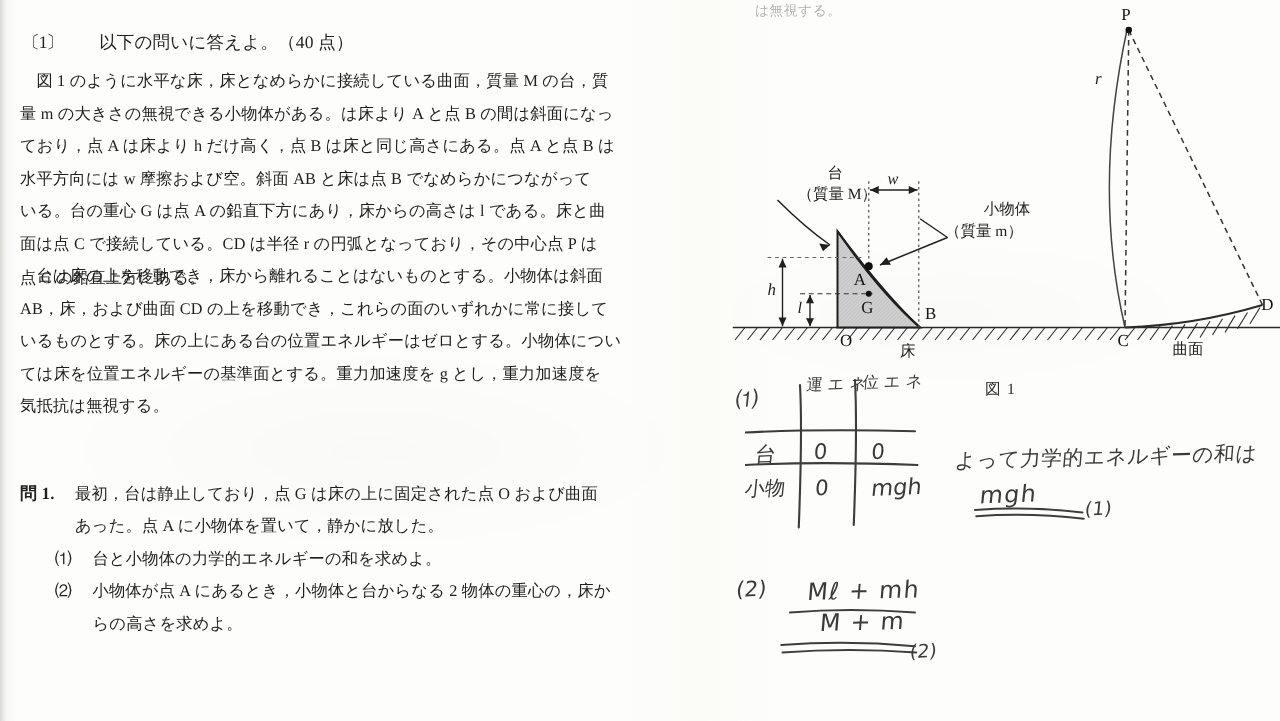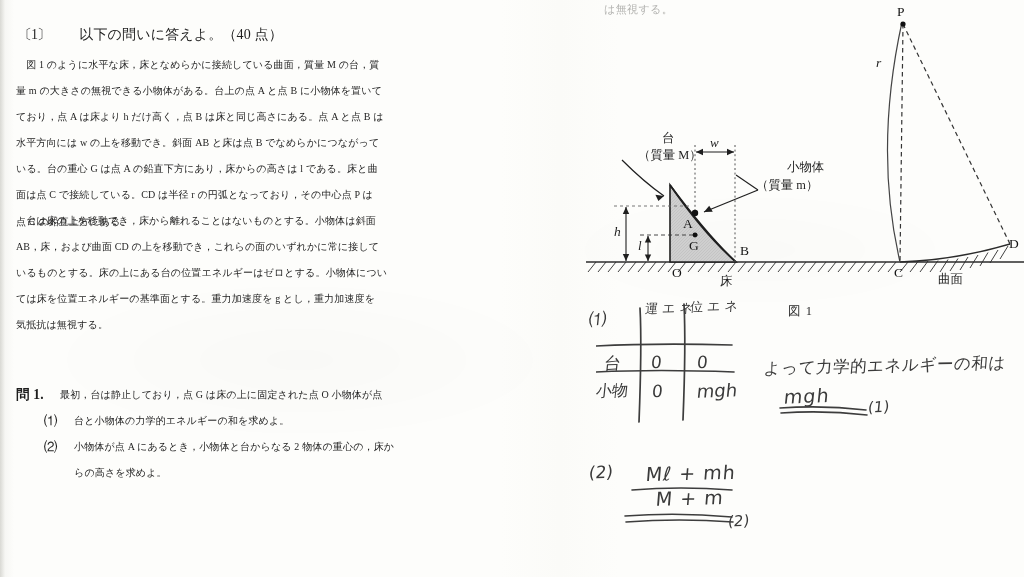--- a/index.html
+++ b/index.html
@@ -24,21 +24,21 @@
     mix-blend-mode:multiply;
   }
   .edge-left{position:absolute;left:0;top:0;width:5px;height:577px;
     background:linear-gradient(90deg,#d9d9d4,#f6f6f3);}
   
   #printed{
     position:absolute;left:0;top:12px;width:586px;height:577px;
   }
   .ptext{
     font-family:"Liberation Serif","DejaVu Serif",serif;
-    font-size:10px;
+    font-size:13px;
     line-height:26.1px;
     letter-spacing:.15px;
     color:#1e1e1e;
     text-align:justify;
   }
   #hdr{position:absolute;left:18px;top:10px;width:560px;}
   #hdr .hd{font-size:14px;line-height:26px;white-space:nowrap;}
   #hdr .br{letter-spacing:-1px;}
   #para1{position:absolute;left:16px;top:40px;width:556px;}
   #para2{position:absolute;left:16px;top:196px;width:556px;}
@@ -105,43 +105,44 @@
     <div id="hdr">
       <div class="hd ptext">
         <span class="br">〔1〕</span>
         <span style="display:inline-block;width:22px"></span>
         <span>以下の問いに答えよ。（40 点）</span>
       </div>
     </div>
 
     <div id="para1" class="ptext">
       <div>　図 1 のように水平な床，床となめらかに接続している曲面，質量 M の台，質</div>
-      <div>量 m の大きさの無視できる小物体がある。台上の点 A と点 B に小物体を置いて</div>
+      <div>量 m の大きさの無視できる小物体がある。は床より A と点 B の間は斜面になっ</div>
       <div>ており，点 A は床より h だけ高く，点 B は床と同じ高さにある。点 A と点 B は</div>
-      <div>水平方向には w の上を移動でき。斜面 AB と床は点 B でなめらかにつながって</div>
+      <div>水平方向には w 摩擦および空。斜面 AB と床は点 B でなめらかにつながって</div>
       <div>いる。台の重心 G は点 A の鉛直下方にあり，床からの高さは l である。床と曲</div>
       <div>面は点 C で接続している。CD は半径 r の円弧となっており，その中心点 P は</div>
       <div>点 C の鉛直上方にある。</div>
     </div>
 
     <div id="para2" class="ptext">
       <div>　台は床の上を移動でき，床から離れることはないものとする。小物体は斜面</div>
       <div>AB，床，および曲面 CD の上を移動でき，これらの面のいずれかに常に接して</div>
       <div>いるものとする。床の上にある台の位置エネルギーはゼロとする。小物体につい</div>
       <div>ては床を位置エネルギーの基準面とする。重力加速度を g とし，重力加速度を</div>
       <div>気抵抗は無視する。</div>
     </div>
 
     <div id="q1">
       <div class="qline">
         <div class="qlabel bold ptext">問 1.</div>
         <div class="qbody ptext">
-          <div>最初，台は静止しており，点 G は床の上に固定された点 O 小物体が点</div>
+          <div>最初，台は静止しており，点 G は床の上に固定された点 O および曲面</div>
         </div>
       </div>
+      <div class="ptext indent">あった。点 A に小物体を置いて，静かに放した。</div>
 
       <div class="sub">
         <div class="num ptext">⑴</div>
         <div class="stxt ptext">台と小物体の力学的エネルギーの和を求めよ。</div>
       </div>
 
       <div class="sub">
         <div class="num ptext">⑵</div>
         <div class="stxt ptext">
           <div>小物体が点 A にあるとき，小物体と台からなる 2 物体の重心の，床か</div>

